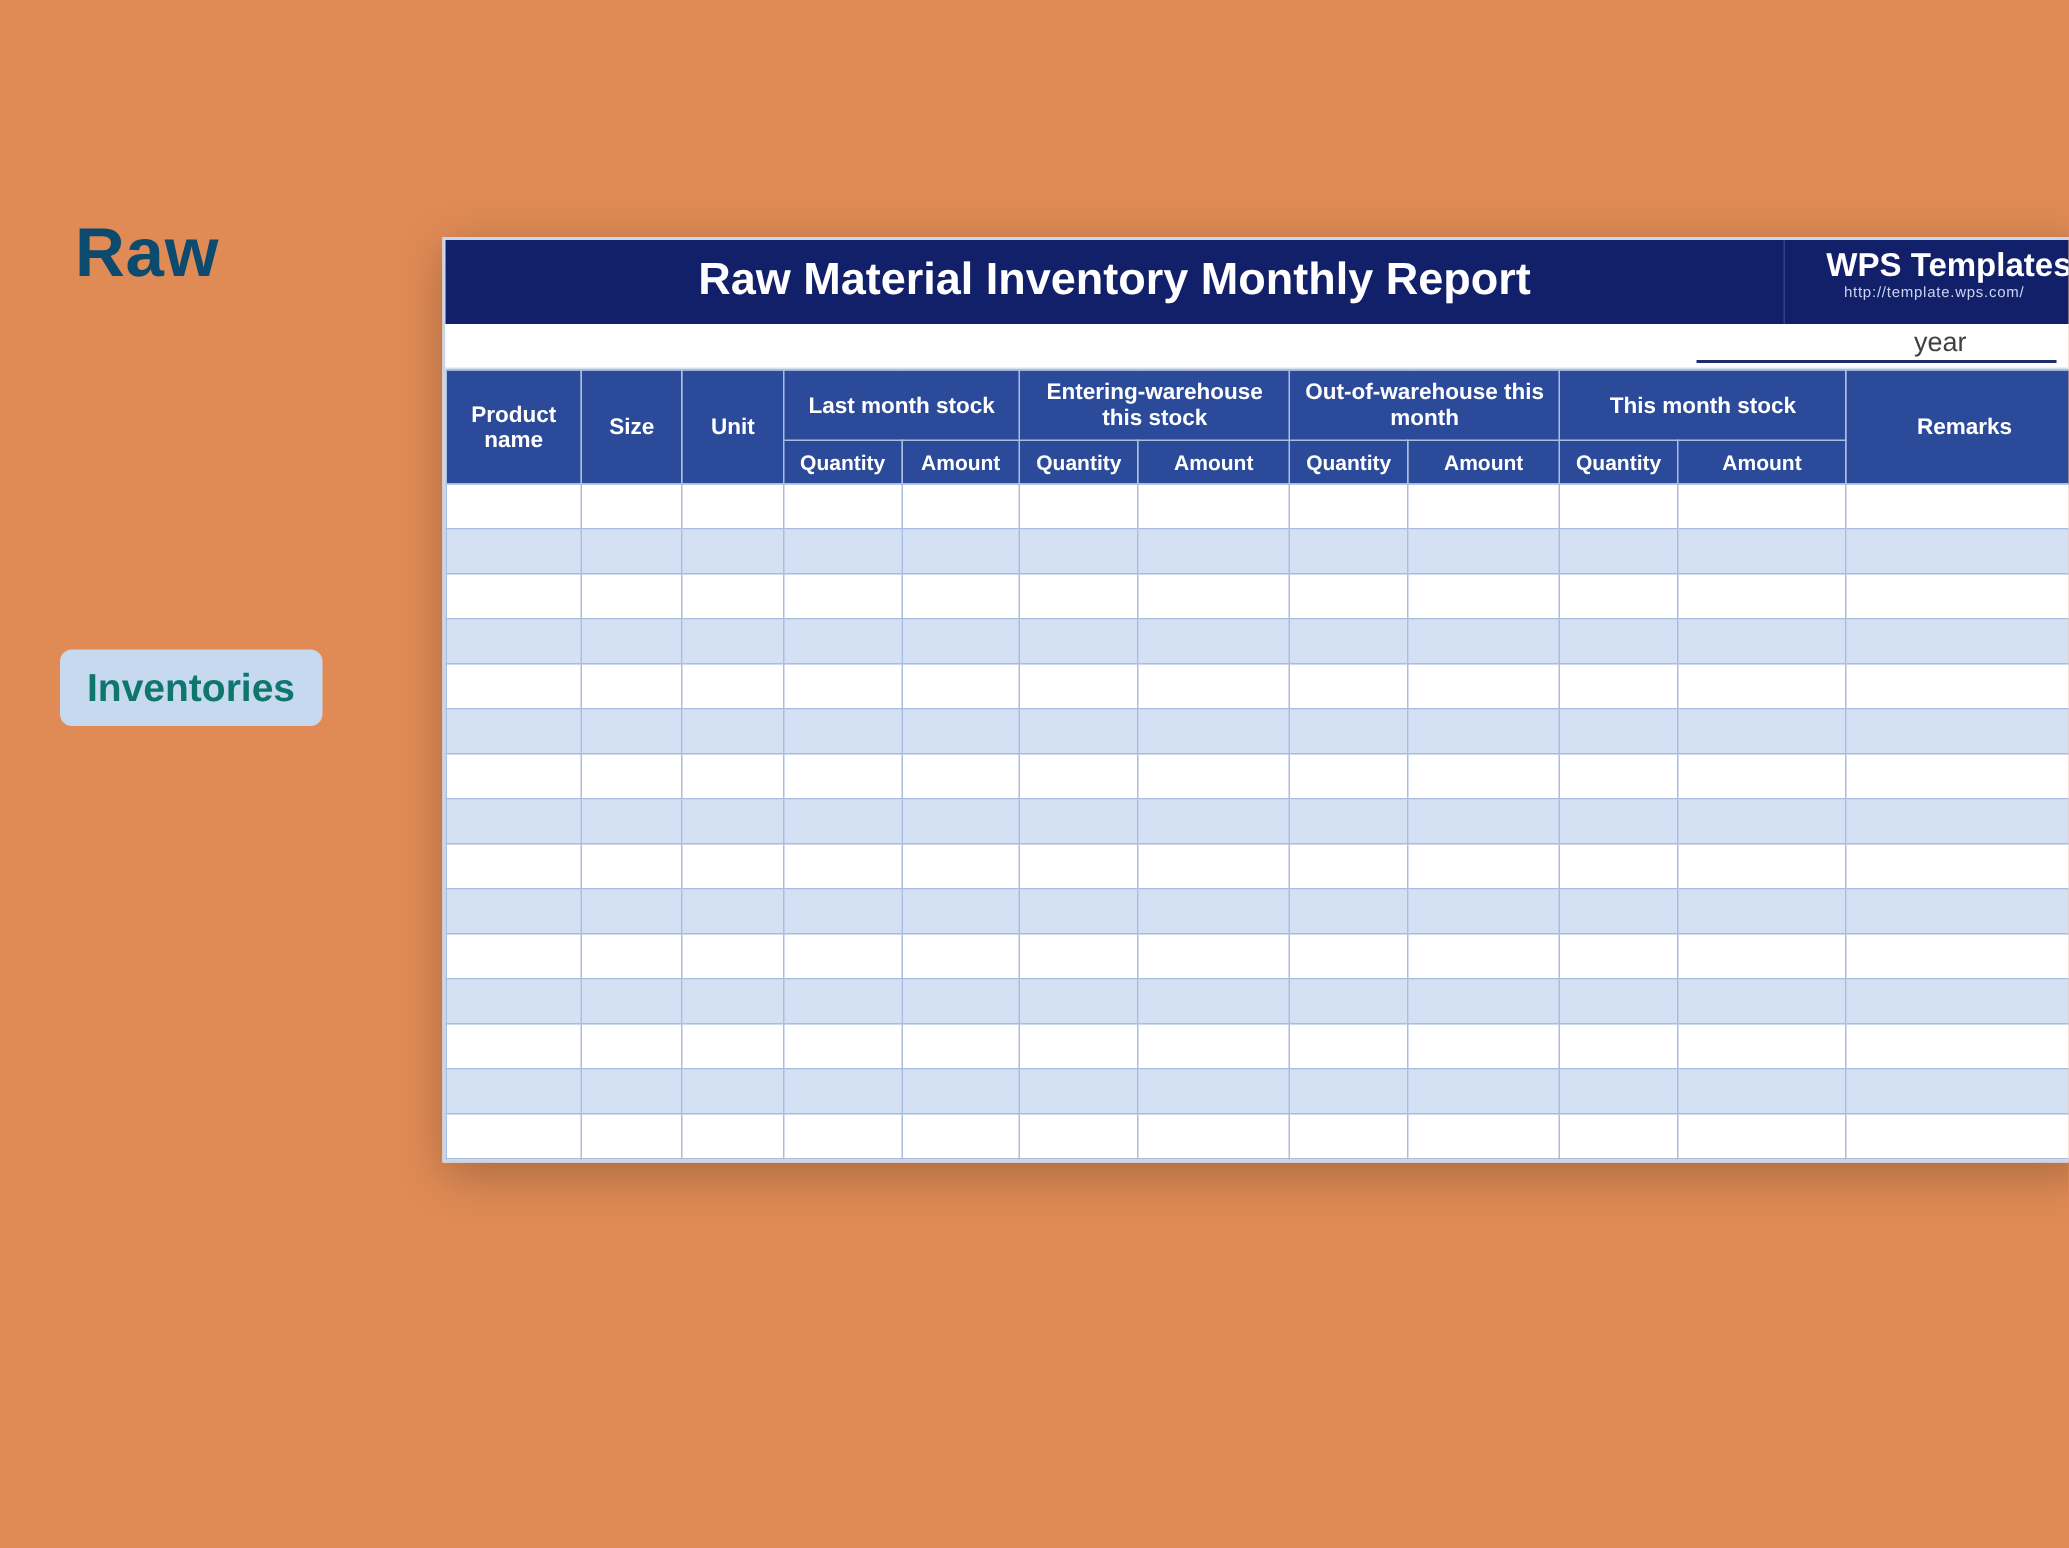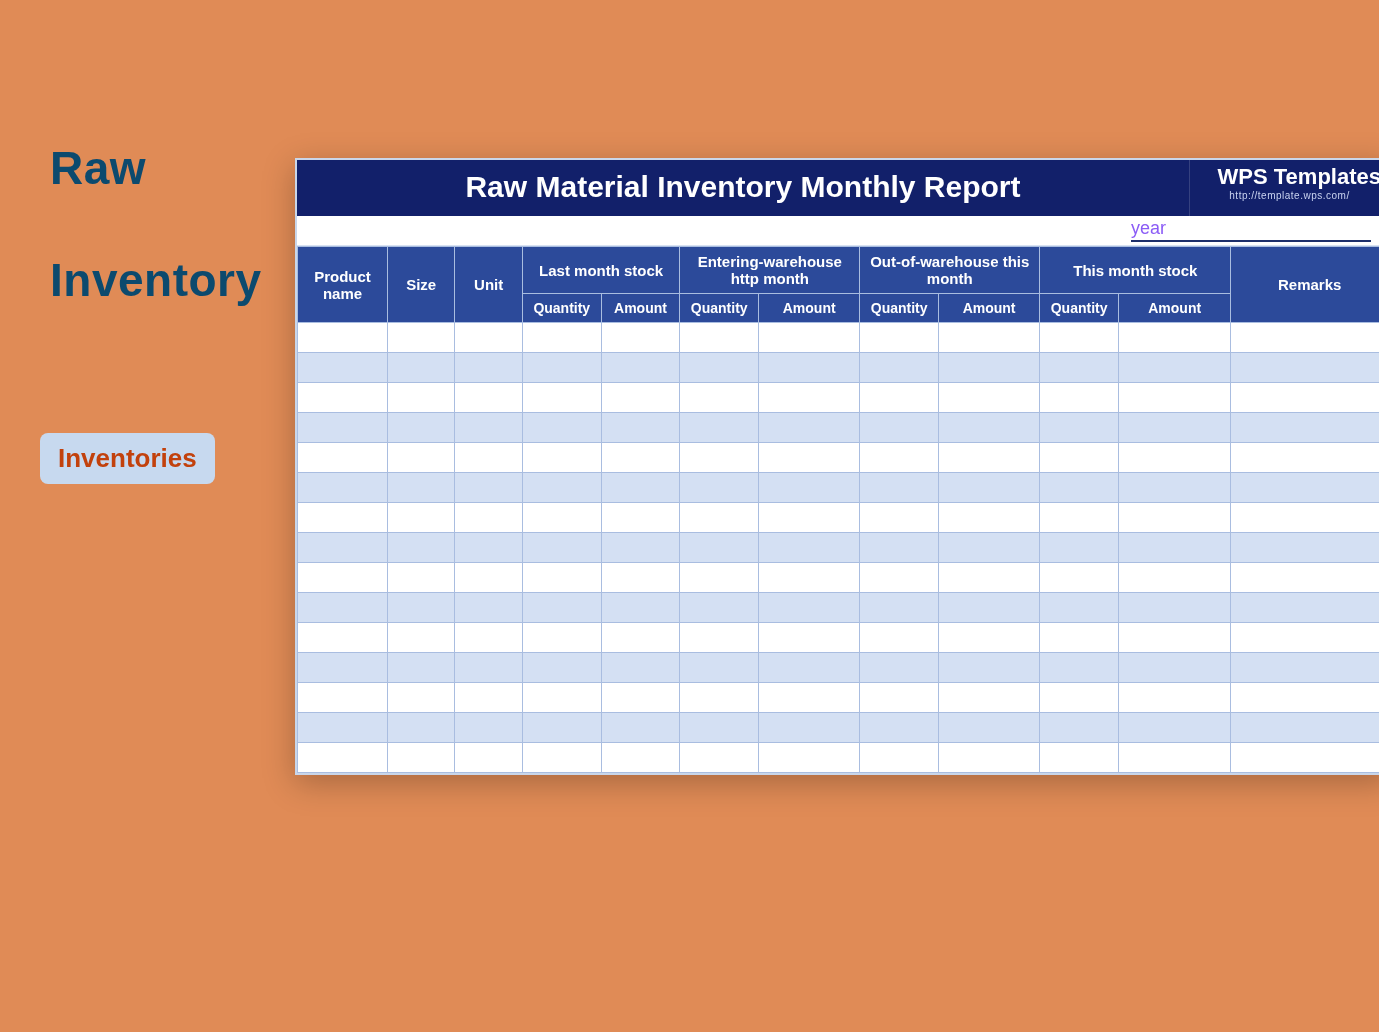--- a/index.html
+++ b/index.html
@@ -19,21 +19,21 @@
     font-weight: 800;
     font-size: 46px;
     line-height: 1.22;
     letter-spacing: 0.5px;
   }
   .tag {
     position: absolute;
     left: 40px;
     top: 433px;
     background: #c7d9ef;
-    color: #c2410c;
+    color: #0f766e;
     font-weight: 700;
     font-size: 26px;
     padding: 10px 18px;
     border-radius: 8px;
   }
   .sheet {
     position: absolute;
     left: 295px;
     top: 158px;
     width: 1096px;
@@ -68,23 +68,24 @@
     position: relative;
     border-bottom: 1px solid #d8e2f2;
   }
   .year-field {
     position: absolute;
     right: 18px;
     top: 2px;
     width: 240px;
     height: 24px;
     border-bottom: 2px solid #1d2f6b;
+    text-align: right;
     font-size: 18px;
     padding-right: 60px;
-    color: #8b5cf6;
+    color: #404040;
     white-space: nowrap;
   }
   table.grid {
     width: 100%;
     border-collapse: collapse;
     table-layout: fixed;
   }
   table.grid th, table.grid td {
     border: 1px solid #a9bde0;
   }
@@ -122,21 +123,21 @@
   tbody tr.alt td {
     background: #d4e0f3;
   }
 </style>
 </head>
 <body>
 
 <div class="side-title">
   <span>Raw</span><br>
   <br>
-  <span>Inventory</span><br>
+  <br>
   <br>
 </div>
 
 <div class="tag">Inventories</div>
 
 <div class="sheet">
 
   <div class="titlebar">
     <div class="titlebar-main">Raw Material Inventory Monthly Report</div>
     <div class="titlebar-brand">
@@ -165,21 +166,21 @@
       <col class="c-qty4">
         <col class="c-amt4">
       <col class="c-rem">
     </colgroup>
     <thead>
       <tr>
         <th rowspan="2">Product name</th>
         <th rowspan="2">Size</th>
         <th rowspan="2">Unit</th>
         <th colspan="2">Last month stock</th>
-        <th colspan="2">Entering-warehouse http month</th>
+        <th colspan="2">Entering-warehouse this stock</th>
         <th colspan="2">Out-of-warehouse this month</th>
         <th colspan="2">This month stock</th>
         <th rowspan="2">Remarks</th>
       </tr>
       <tr class="sub">
         <th>Quantity</th>
         <th>Amount</th>
         <th>Quantity</th>
         <th>Amount</th>
         <th>Quantity</th>

